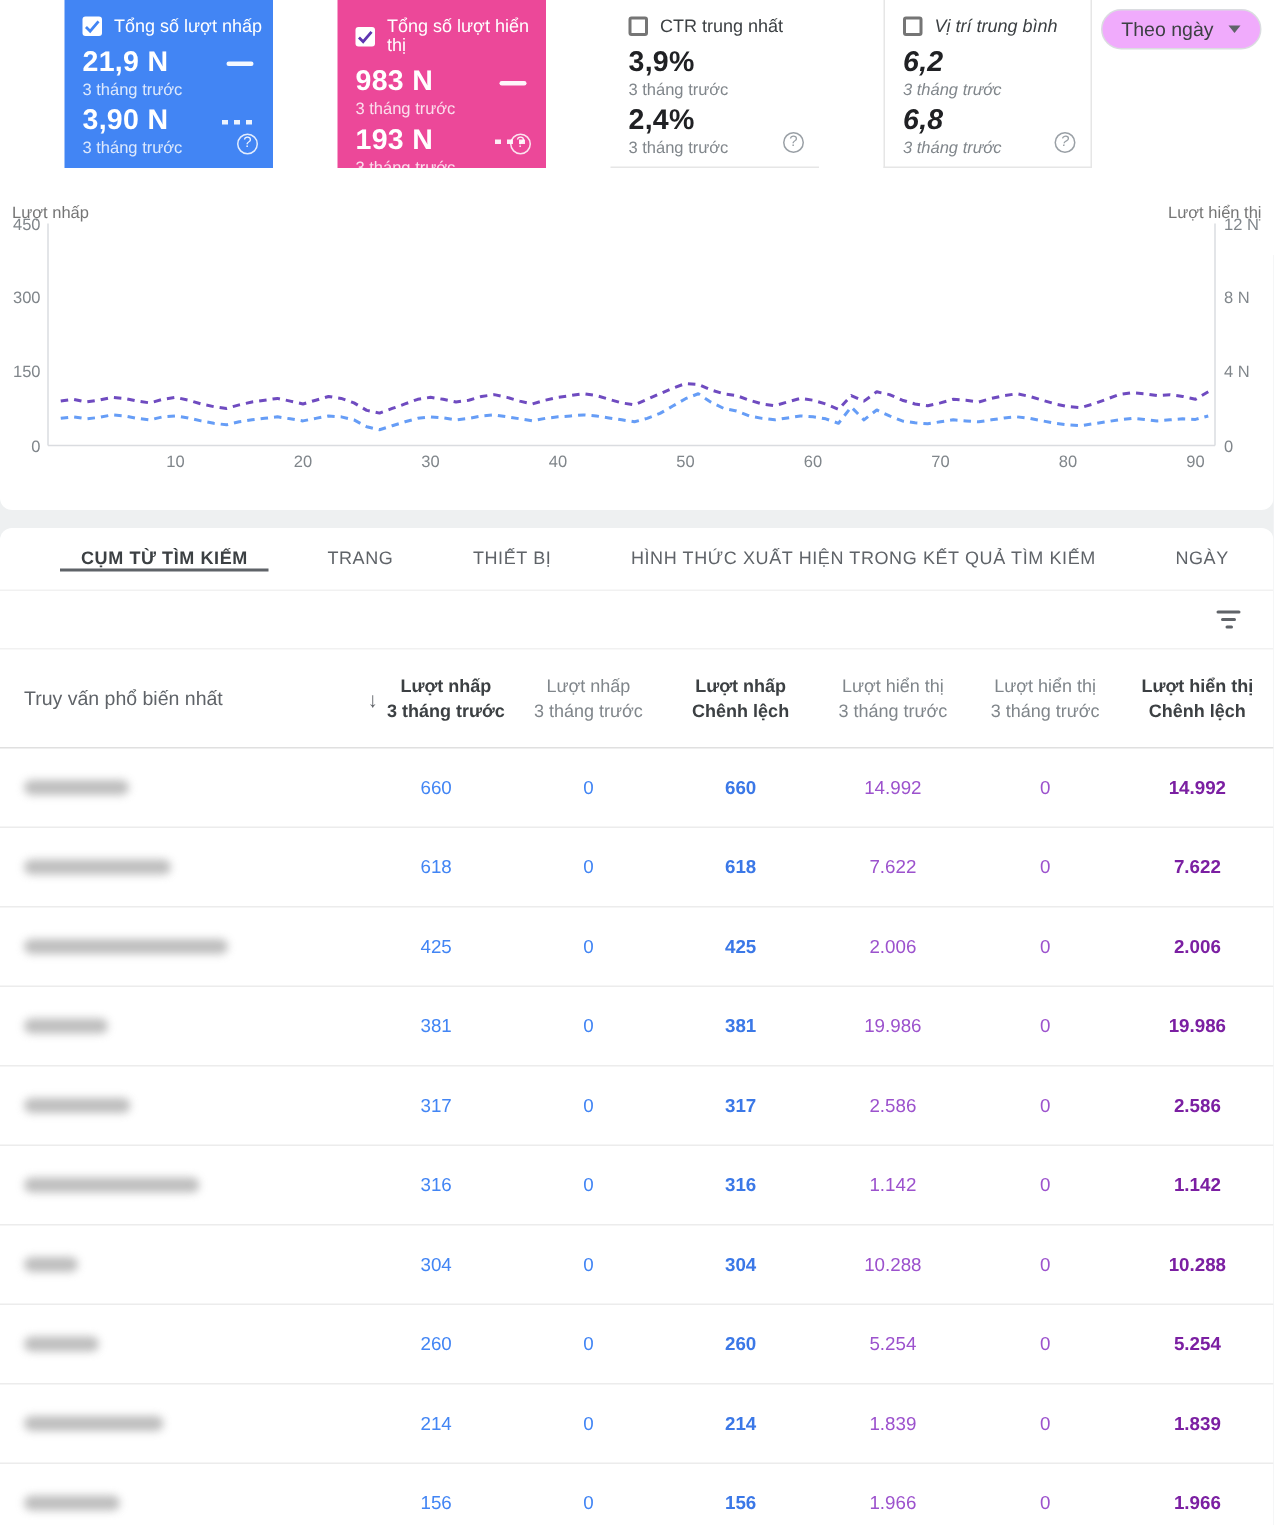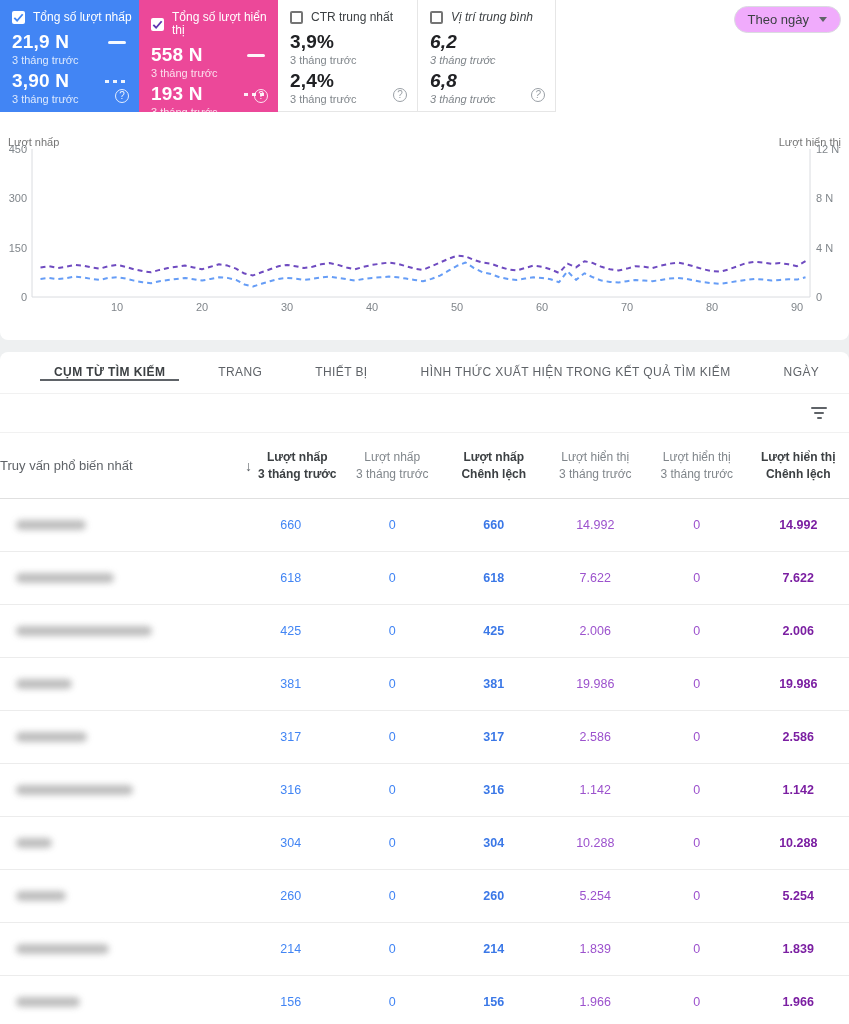--- a/index.html
+++ b/index.html
@@ -3,21 +3,21 @@
 <meta charset="utf-8">
 <style>
   * { margin:0; padding:0; box-sizing:border-box; }
   html,body { width:849px; height:1024px; overflow:hidden; background:#eef0f1;
               font-family:"Liberation Sans", sans-serif; color:#202124; }
 
   
   .panel1 { position:relative; width:849px; height:340px; background:#fff;
             border-radius:0 0 8px 8px; }
   .cards { display:flex; }
-  .card { position:relative; width:139px; height:112px; padding:11px 0 0 12px; }
+  .card { position:relative; width:139px; height:112px; padding:11px 0 0 12px;margin-left:43px; }
   .card.c-blue   { background:#4285f4; color:#fff; }
   .card.c-purple { background:#ec4899; color:#fff; }
   .card.c-white  { background:#fff; border-bottom:1px solid #e6e6e6; }
   .card.c-white.div-left { border-left:1px solid #e6e6e6;font-style:italic; }
   .card.c-white.div-right{ border-right:1px solid #e6e6e6; }
 
   .cb-row { display:flex; align-items:center; gap:8px; margin-bottom:7px; }
   .cb-checked { width:13px; height:13px; border-radius:2px; background:#fff;
                 display:flex; align-items:center; justify-content:center; flex:0 0 auto; }
   .cb-unchecked { width:13px; height:13px; border-radius:2px; border:2px solid #757575;
@@ -62,21 +62,21 @@
 
   .filter-row { height:40px; border-top:1px solid #f1f1f1; border-bottom:1px solid #f1f1f1;
                 display:flex; align-items:center; justify-content:flex-end; padding-right:18px; }
   .filter-icon { display:flex; flex-direction:column; align-items:center; gap:3px; cursor:pointer;
                  padding:4px; }
   .filter-icon span { display:block; background:#5f6368; height:2px; border-radius:1px; }
   .fi-1 { width:16px; } .fi-2 { width:10px; } .fi-3 { width:5px; }
 
   .grid { display:grid; grid-template-columns:240px repeat(6, 1fr); align-items:center; }
   .thead { height:66px; border-bottom:1px solid #e0e0e0; }
-  .th-query { font-size:13px; color:#5f6368; }
+  .th-query { padding-left:16px; font-size:13px; color:#5f6368; }
   .th-num { display:flex; justify-content:center; align-items:center; gap:6px; text-align:center;
             cursor:pointer; }
   .th-lines { font-size:12px; line-height:17px; }
   .th-num.is-bold .th-lines { color:#3c4043; font-weight:700; }
   .th-num.is-gray .th-lines { color:#80868b; }
   .sort-arrow { font-size:14px; color:#5f6368; }
 
   #rows .trow { height:53px; border-bottom:1px solid #ececec; }
   .qcell { padding-left:16px; }
   .qblur { display:block; height:10px; border-radius:5px; background:#a8a8a8;
@@ -118,21 +118,21 @@
     <div class="card c-purple">
       <div class="cb-row">
         <span class="cb-checked">
           <svg viewBox="0 0 14 14" width="13" height="13">
               <path d="M2.5 7.5l3 3 6-7" fill="none" stroke="#5e35b1" stroke-width="2"></path>
             </svg>
         </span>
         <span class="cb-label">Tổng số lượt hiển thị</span>
       </div>
       <div class="num-row">
-        <span class="big-num">558 N</span>
+        <span class="big-num">983 N</span>
         <span class="legend-solid"></span>
       </div>
       <div class="sub">3 tháng trước</div>
       <div class="num-row">
         <span class="big-num">193 N</span>
         <span class="legend-dashed"></span>
       </div>
       <div class="sub">3 tháng trước</div>
       <div class="help">?</div>
     </div>

